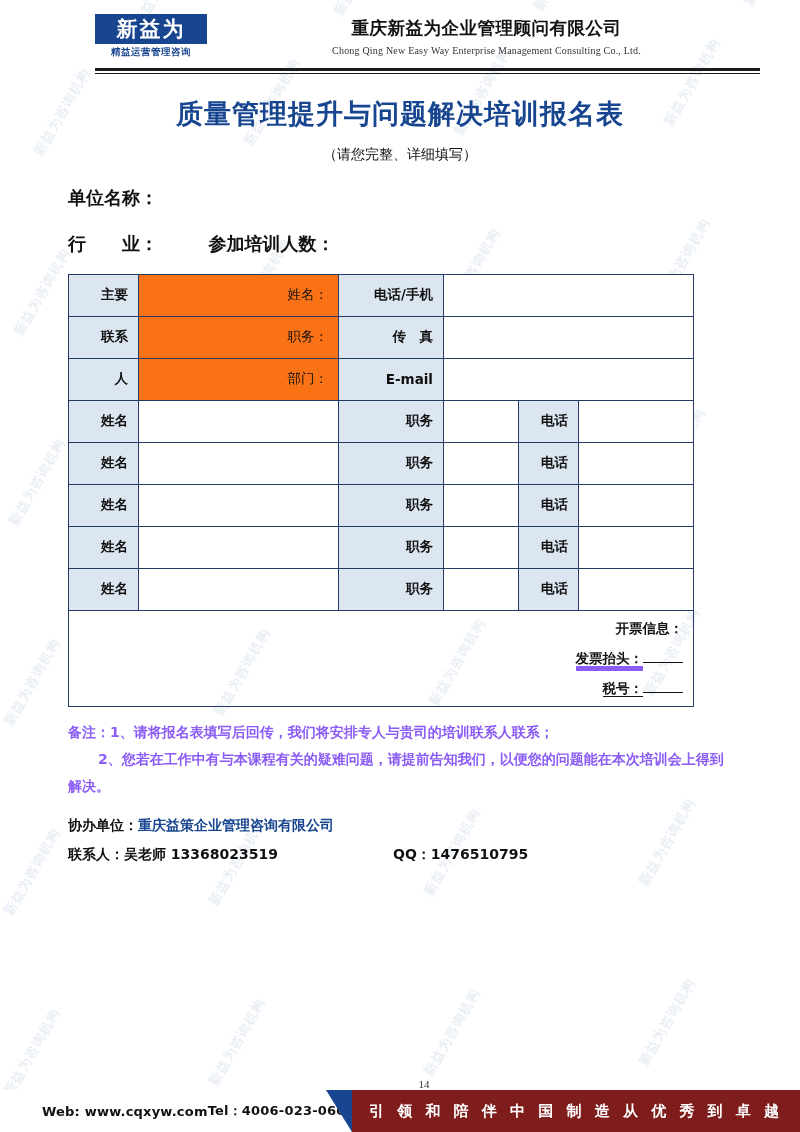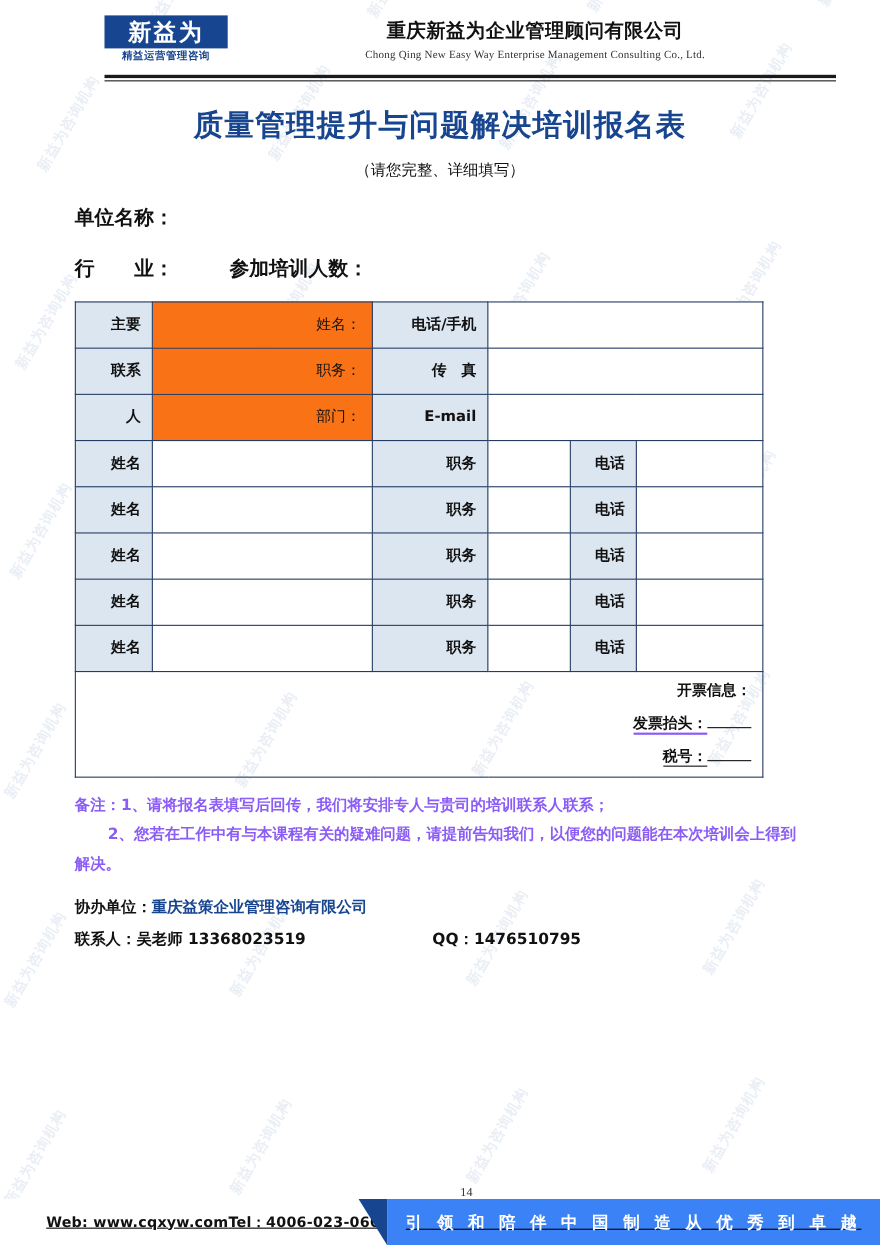--- a/index.html
+++ b/index.html
@@ -203,36 +203,35 @@
 
   
   .footer {
     position: absolute;
     bottom: 0;
     left: 0;
     width: 800px;
     height: 42px;
     display: flex;
     z-index: 3;
-    text-decoration: underline;
   }
   .footer-left {
     flex: 0 0 352px;
     background: #ffffff;
     color: #111;
     font-size: 13px;
     font-weight: bold;
     display: flex;
     align-items: center;
     padding-left: 42px;
     letter-spacing: .2px;
   }
   .footer-right {
     flex: 1;
-    background: #3b82f6;
+    background: #7f1d1d;
     color: #ffffff;
     font-size: 15px;
     font-weight: bold;
     display: flex;
     align-items: center;
     justify-content: center;
     letter-spacing: 4px;
     position: relative;
   }
   .footer-wedge {
@@ -374,21 +373,21 @@
         <td class="lbl-center-shade">职务</td>
         <td class="blank"></td>
         <td class="lbl-center-shade">电话</td>
         <td class="blank"></td>
       </tr>
 
       <tr>
         <td class="invoice-cell" colspan="6">
           <div>开票信息：</div>
           <div>
-            <span style="border-bottom:2px solid #8b5cf6;">发票抬头：</span><span class="underline-blank"></span>
+            <span style="border-bottom:5px solid #8b5cf6;">发票抬头：</span><span class="underline-blank"></span>
           </div>
           <div>
             <span style="border-bottom:1px solid #111;">税号：</span><span class="underline-blank"></span>
           </div>
         </td>
       </tr>
     </tbody>
   </table>
 
   <div class="notes">

